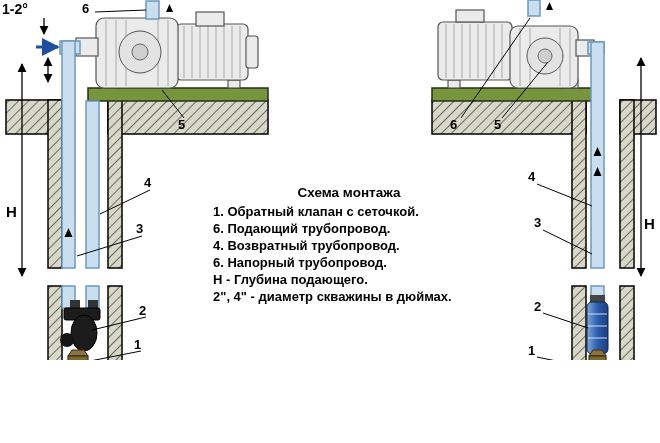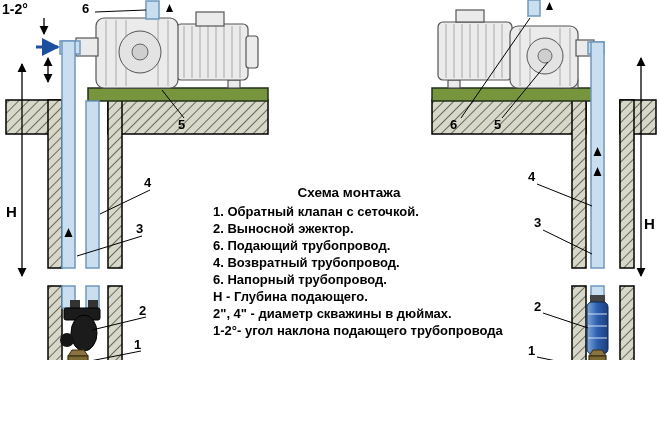--- a/index.html
+++ b/index.html
@@ -189,22 +189,20 @@
   <div class="t fs13" style="left:528px;top:170px">4</div>
   <div class="t fs13" style="left:534px;top:216px">3</div>
   <div class="t fs13" style="left:534px;top:300px">2</div>
   <div class="t fs13" style="left:528px;top:344px">1</div>
   <div class="t fs15" style="left:644px;top:216px">Н</div>
   <div class="t fs14" style="left:591px;top:372px">2"</div>
 
   <div class="legend">
     <div class="legend-title">Схема монтажа</div>
     <div class="legend-item">1. Обратный клапан с сеточкой.</div>
-    <div class="legend-item">2. Выносной эжектор.</div>
     <div class="legend-item">6. Подающий трубопровод.</div>
     <div class="legend-item">4. Возвратный трубопровод.</div>
     <div class="legend-item">6. Напорный трубопровод.</div>
     <div class="legend-item">Н - Глубина подающего.</div>
     <div class="legend-item">2", 4" - диаметр скважины в дюймах.</div>
-    <div class="legend-item">1-2°- угол наклона подающего трубопровода</div>
   </div>
 
 </div>
 
 </body></html>

